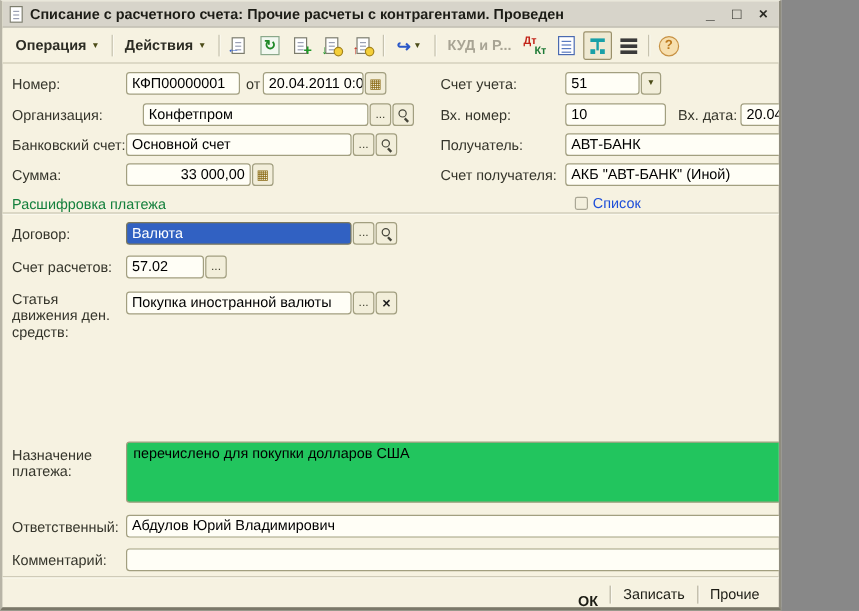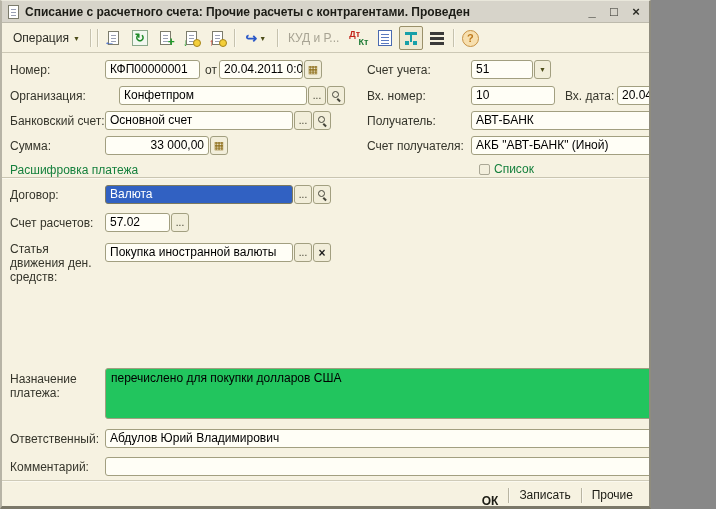--- a/index.html
+++ b/index.html
@@ -15,21 +15,21 @@
   .winctl{display:flex;gap:8px;margin-left:8px;}
   .winctl span{font-size:13px;font-weight:bold;color:#2b2b25;width:14px;text-align:center;cursor:default;line-height:18px;}
   
   .docico{width:11px;height:14px;background:#fff;border:1px solid #7c7c6c;position:relative;flex:0 0 auto;}
   .docico i{position:absolute;left:2px;right:2px;top:3px;height:1px;background:#9aa0b4;
             box-shadow:0 3px 0 #9aa0b4,0 6px 0 #9aa0b4;}
   
   .toolbar{position:absolute;top:23px;left:0;right:0;height:29px;display:flex;align-items:center;
            padding:0 4px;border-bottom:1px solid #ccc8b5;background:#f6f2e1;}
   .tbtn{display:flex;align-items:center;gap:4px;font-size:12px;color:#2c2c24;padding:3px 6px;
-        border:1px solid transparent;border-radius:2px;cursor:default;}
+        border:1px solid transparent;border-radius:2px;cursor:default;font-weight:bold;}
   .tbtn .dd{font-size:7px;color:#4c4c18;}
   .vsep{width:1px;height:18px;background:#c6c2ae;box-shadow:1px 0 0 #fbf9ef;margin:0 3px;flex:0 0 auto;}
   .ico{width:24px;height:24px;display:flex;align-items:center;justify-content:center;position:relative;
        border:1px solid transparent;border-radius:2px;margin:0 1px;flex:0 0 auto;}
   .ico.pressed{border:1px solid #9a906a;background:#efe9d2;}
   .ov{position:absolute;font-weight:bold;line-height:1;}
   .coin{position:absolute;width:8px;height:8px;border-radius:50%;background:#f4cf3a;border:1px solid #a5841c;right:2px;bottom:2px;}
   .jrn{width:14px;height:16px;background:#fff;border:1px solid #4a6ab0;position:relative;}
   .jrn i{position:absolute;left:2px;right:2px;top:3px;height:1px;background:#5a7ac0;
          box-shadow:0 3px 0 #5a7ac0,0 6px 0 #5a7ac0,0 9px 0 #5a7ac0;}
@@ -59,21 +59,21 @@
   .abtn.grid{color:#8a6a14;font-size:11px;}
   .abtn.dd{font-size:7px;color:#4c4c18;width:17px;}
   .abtn.x{font-size:12px;font-weight:bold;color:#1c1c1c;}
   .mag{position:relative;width:11px;height:11px;display:inline-block;}
   .mag::before{content:"";position:absolute;left:1px;top:1px;width:5px;height:5px;
                border:1.5px solid #45453a;border-radius:50%;}
   .mag::after{content:"";position:absolute;left:7px;top:8px;width:4px;height:2px;background:#45453a;
               transform:rotate(45deg);transform-origin:0 0;}
   .sect-line{position:absolute;left:0;right:0;height:1px;background:#c9c5b1;box-shadow:0 1px 0 #fbf9ef;}
   .sect-lbl{color:#15803d;}
-  .chk{position:absolute;display:flex;align-items:center;gap:4px;color:#15803d;}
+  .chk{position:absolute;display:flex;align-items:center;gap:4px;color:#1d4ed8;}
   .chk .cb{width:11px;height:11px;border:1px solid #aaa795;background:#f3efdd;border-radius:2px;}
   .ta{position:absolute;background:#22c55e;border:1px solid #a29f80;border-radius:3px;
       padding:2px 5px;font-size:12px;line-height:15px;color:#000;}
   
   .footline{position:absolute;left:0;right:0;top:479px;height:1px;background:#cfcbb8;box-shadow:0 1px 0 #fbf9ef;}
   .footer{position:absolute;right:6px;top:483px;height:22px;display:flex;align-items:center;}
   .fbtn{font-size:12px;color:#1c1c14;padding:2px 10px;cursor:default;}
   .fbtn.ok{font-weight:bold;margin-top:12px;}
   .fsep{width:1px;height:15px;background:#b9b5a2;box-shadow:1px 0 0 #faf8ee;}
 </style>
@@ -93,20 +93,24 @@
       <span>×</span>
     </span>
   </div>
 
   <div class="toolbar">
     <div class="tbtn">
       <span>Операция</span>
       <span class="dd">▼</span>
     </div>
     <div class="vsep"></div>
+    <div class="tbtn">
+      <span>Действия</span>
+      <span class="dd">▼</span>
+    </div>
     <div class="vsep"></div>
     <div class="ico">
       <span class="docico">
           <i></i>
         </span>
       <span class="ov" style="left:1px;bottom:2px;color:#2a58c8;font-size:11px">←</span>
     </div>
     <div class="ico">
       <span style="width:16px;height:16px;border:1px solid #8aa88a;background:#f2f8f0;display:flex;align-items:center;justify-content:center;color:#1f8a28;font-weight:bold;font-size:12px">↻</span>
     </div>

